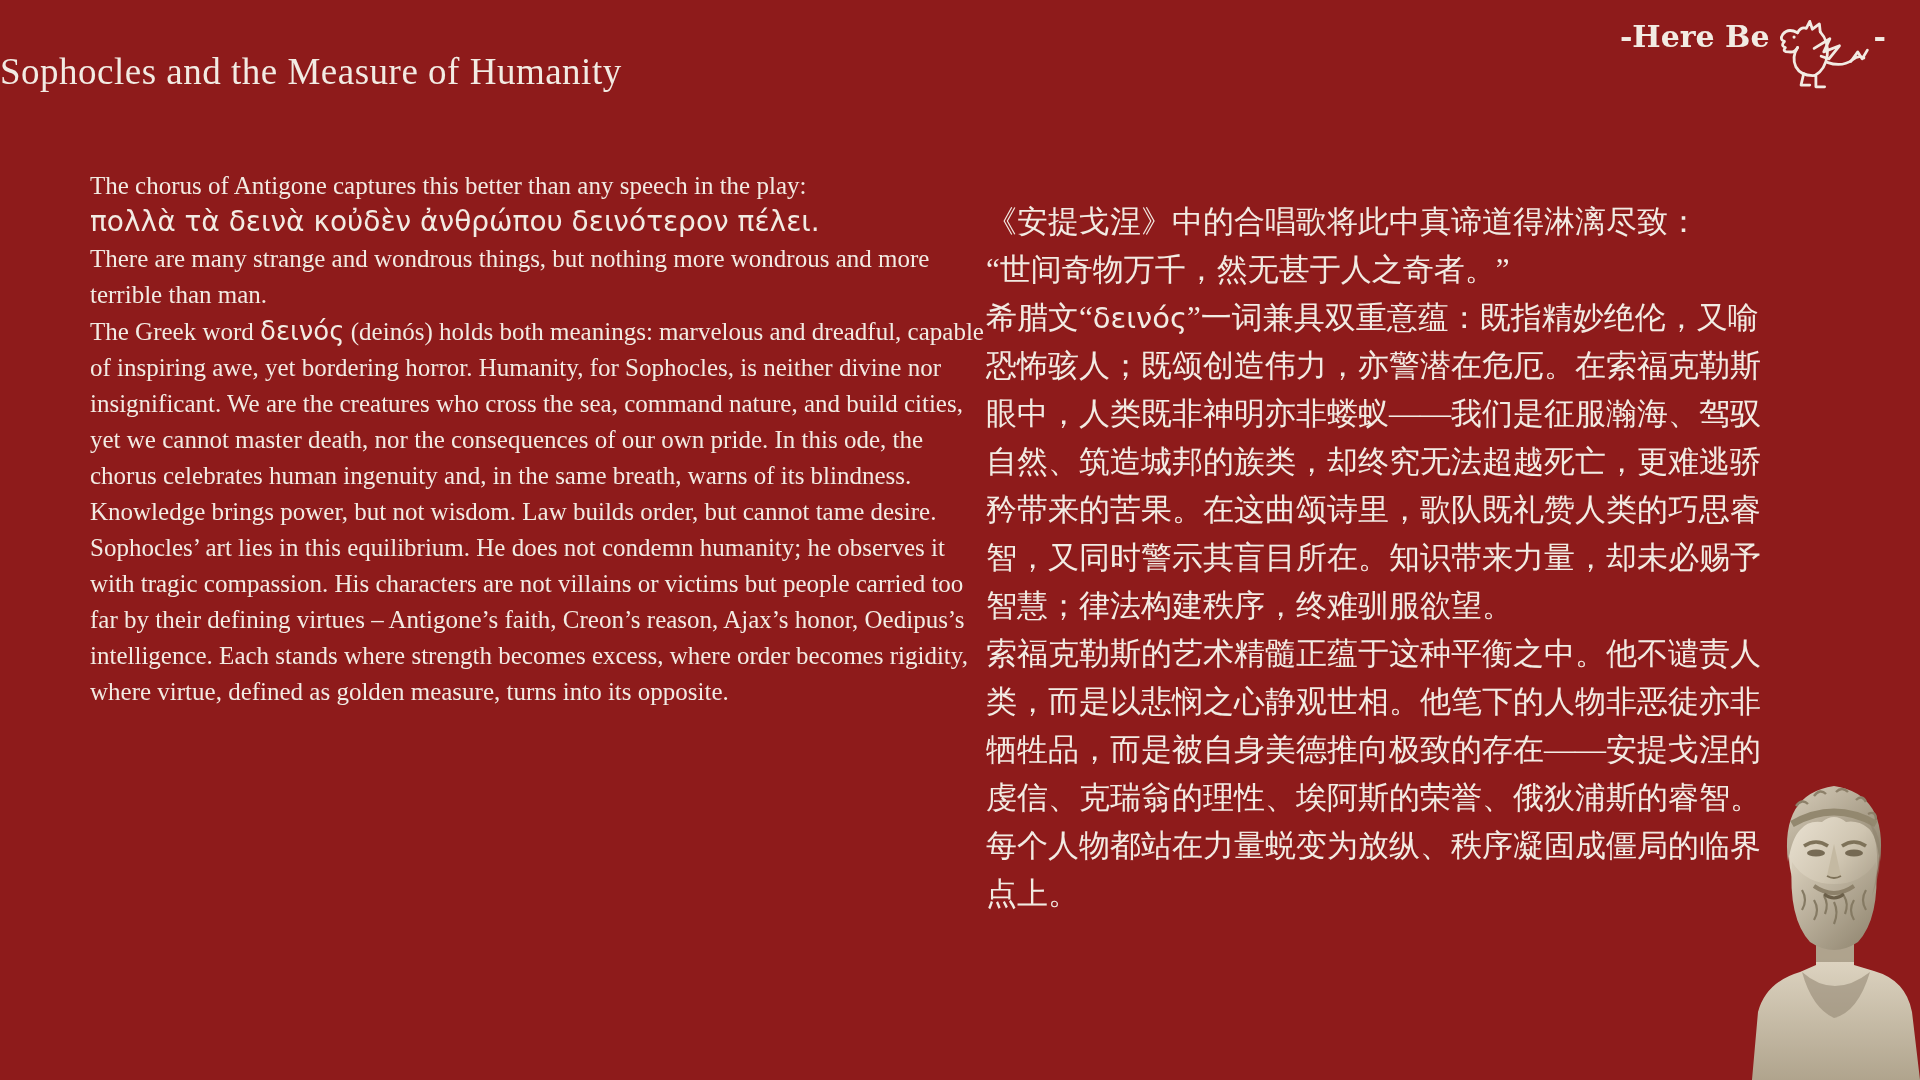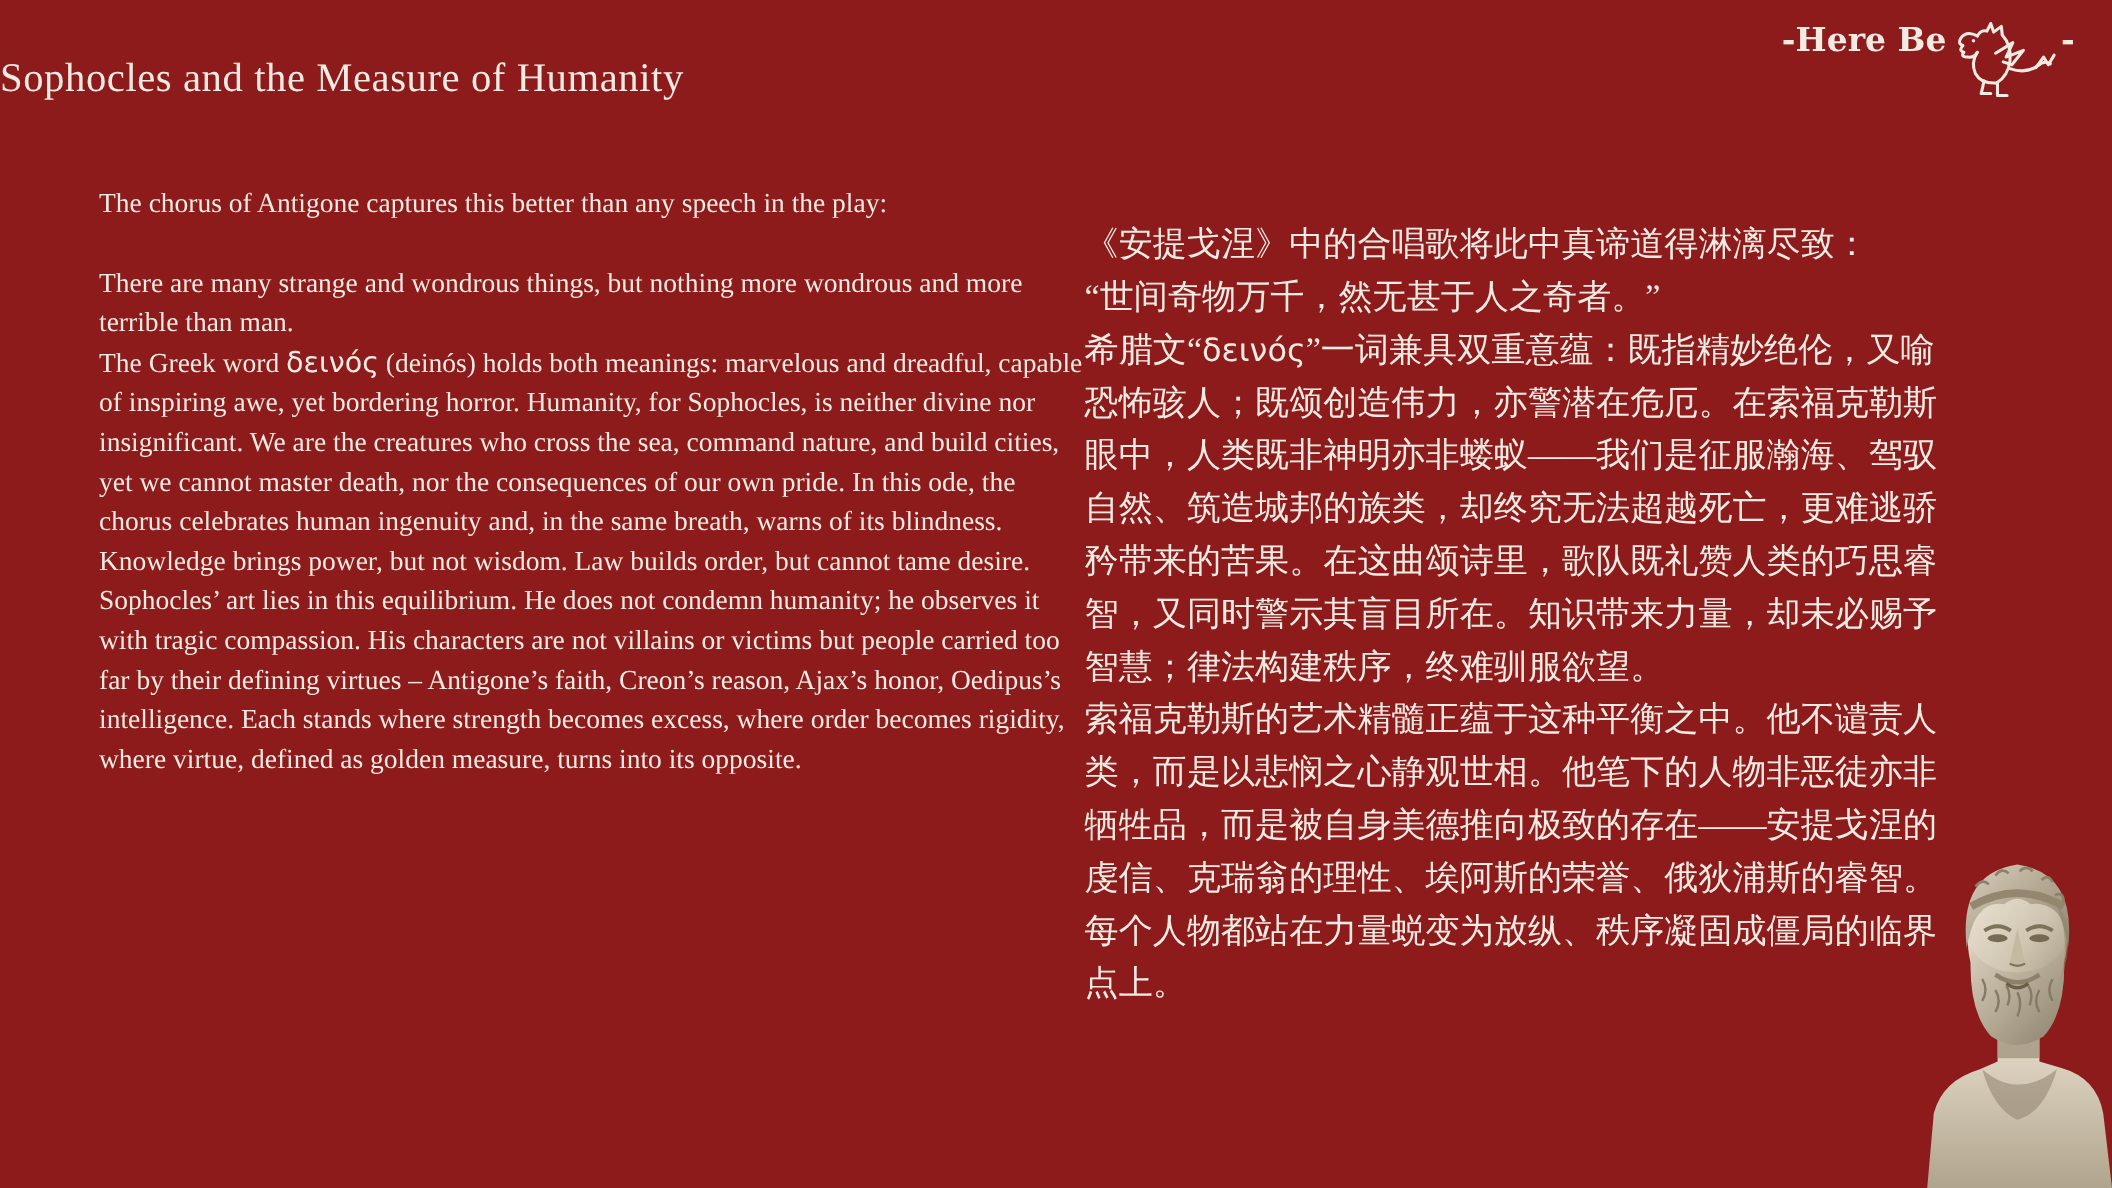--- a/index.html
+++ b/index.html
@@ -74,21 +74,21 @@
       <path d="M48,66 L48,78 L58,78"></path>
 
       <path d="M61,50 Q78,56 90,47 Q97,41 103,45"></path>
       <path d="M88,49 L96,38 L101,46 L107,36"></path>
     </svg>
     <span>-</span>
   </div>
 
   <div class="col left-col">
     <span>The chorus of Antigone captures this better than any speech in the play:
-</span><span>
+</span><span class="greek-line">πολλὰ τὰ δεινὰ κοὐδὲν ἀνθρώπου δεινότερον πέλει.</span><span>
 There are many strange and wondrous things, but nothing more wondrous and more terrible than man.
 The Greek word </span><span class="greek-word">δεινός</span><span> (deinós) holds both meanings: marvelous and dreadful, capable of inspiring awe, yet bordering horror. Humanity, for Sophocles, is neither divine nor insignificant. We are the creatures who cross the sea, command nature, and build cities, yet we cannot master death, nor the consequences of our own pride. In this ode, the chorus celebrates human ingenuity and, in the same breath, warns of its blindness. Knowledge brings power, but not wisdom. Law builds order, but cannot tame desire.
 Sophocles’ art lies in this equilibrium. He does not condemn humanity; he observes it with tragic compassion. His characters are not villains or victims but people carried too far by their defining virtues – Antigone’s faith, Creon’s reason, Ajax’s honor, Oedipus’s intelligence. Each stands where strength becomes excess, where order becomes rigidity, where virtue, defined as golden measure, turns into its opposite.</span>
   </div>
 
   <div class="col right-col">
     <span>《安提戈涅》中的合唱歌将此中真谛道得淋漓尽致：
 “世间奇物万千，然无甚于人之奇者。”
 希腊文“</span><span class="greek-word">δεινός</span><span>”一词兼具双重意蕴：既指精妙绝伦，又喻恐怖骇人；既颂创造伟力，亦警潜在危厄。在索福克勒斯眼中，人类既非神明亦非蝼蚁——我们是征服瀚海、驾驭自然、筑造城邦的族类，却终究无法超越死亡，更难逃骄矜带来的苦果。在这曲颂诗里，歌队既礼赞人类的巧思睿智，又同时警示其盲目所在。知识带来力量，却未必赐予智慧；律法构建秩序，终难驯服欲望。
 索福克勒斯的艺术精髓正蕴于这种平衡之中。他不谴责人类，而是以悲悯之心静观世相。他笔下的人物非恶徒亦非牺牲品，而是被自身美德推向极致的存在——安提戈涅的虔信、克瑞翁的理性、埃阿斯的荣誉、俄狄浦斯的睿智。每个人物都站在力量蜕变为放纵、秩序凝固成僵局的临界点上。</span>

